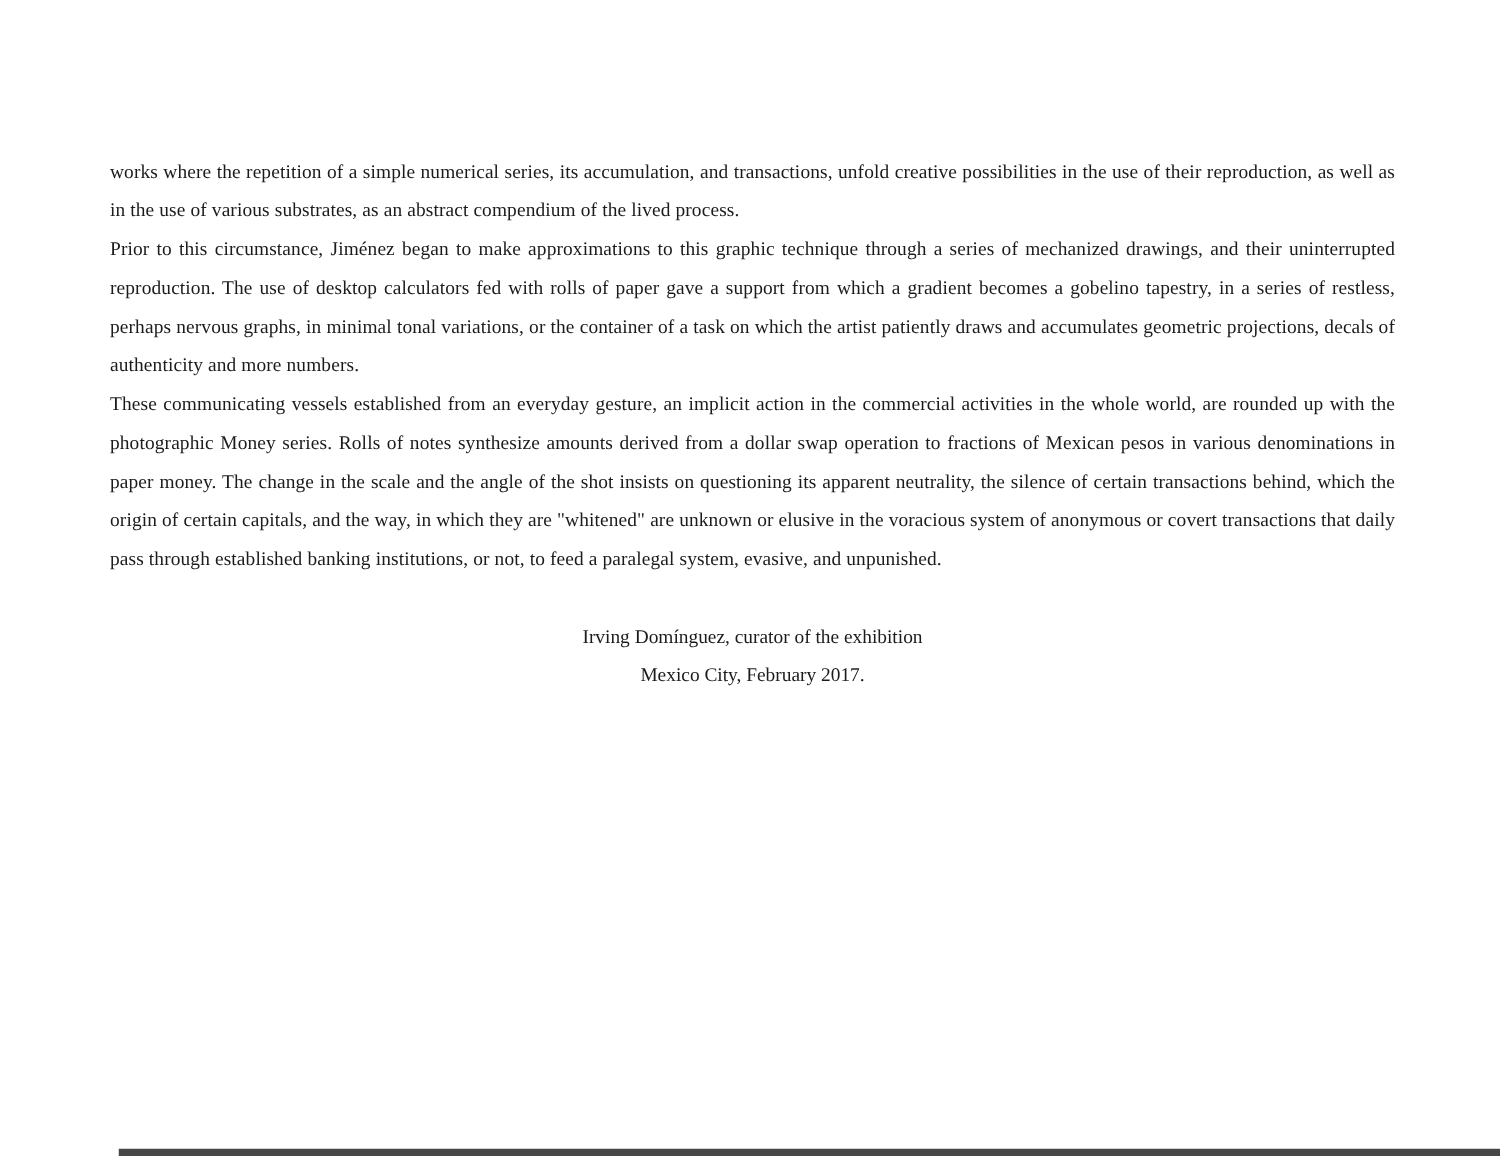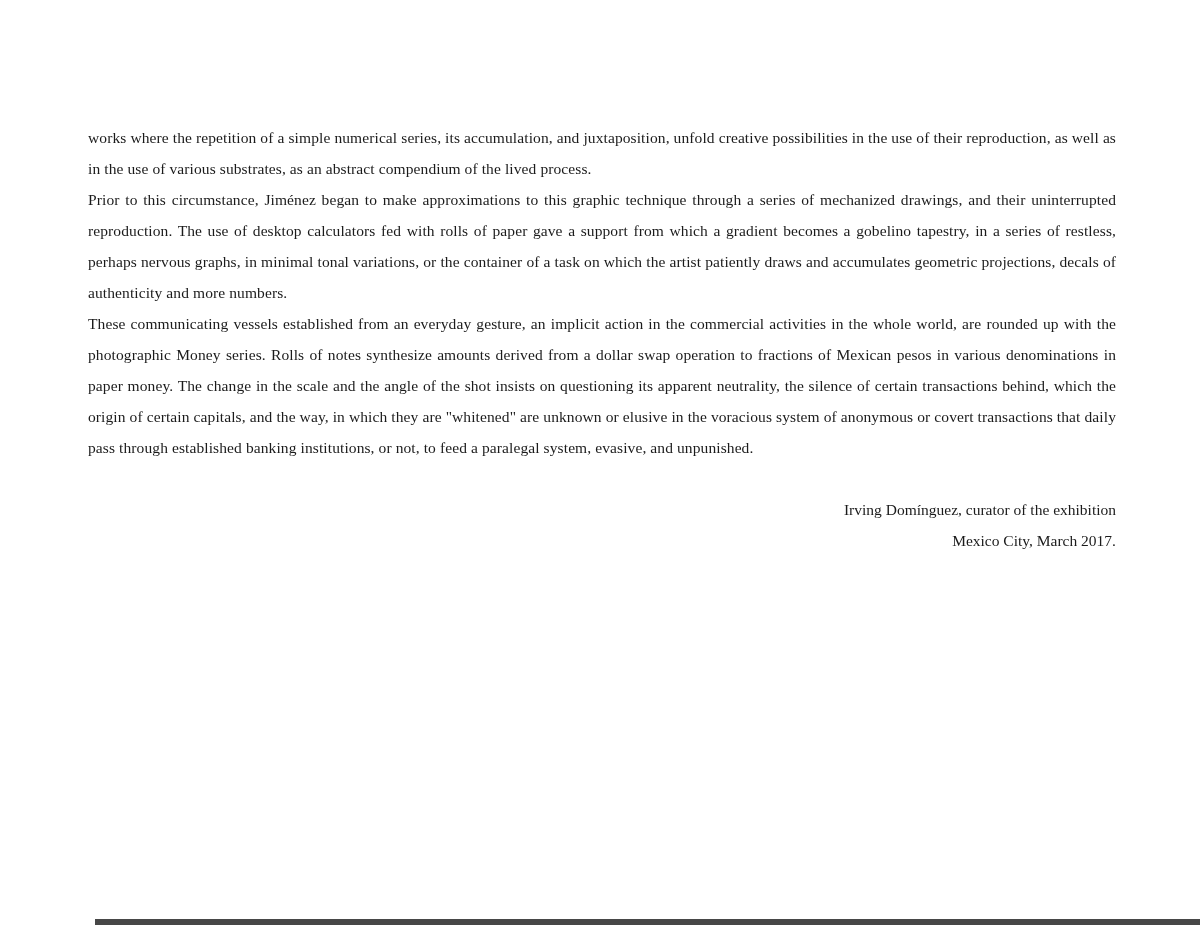--- a/index.html
+++ b/index.html
@@ -29,38 +29,38 @@
     text-justify: inter-word;
     letter-spacing: 0.1px;
   }
   .signature {
     margin-top: 31px;
   }
   .signature p {
     margin: 0;
     font-size: 15.5px;
     line-height: 31px;
-    text-align: right;
+    text-align: center;
   }
   .bottom-bar {
     position: absolute;
     left: 95px;
     right: 0;
     bottom: 0;
     height: 6px;
     background: #474747;
   }
 </style>
 </head>
 <body>
 
 <div class="page">
-  <p class="para">works where the repetition of a simple numerical series, its accumulation, and juxtaposition, unfold creative possibilities in the use of their reproduction, as well as in the use of various substrates, as an abstract compendium of the lived process.</p>
+  <p class="para">works where the repetition of a simple numerical series, its accumulation, and transactions, unfold creative possibilities in the use of their reproduction, as well as in the use of various substrates, as an abstract compendium of the lived process.</p>
   <p class="para">Prior to this circumstance, Jiménez began to make approximations to this graphic technique through a series of mechanized drawings, and their uninterrupted reproduction. The use of desktop calculators fed with rolls of paper gave a support from which a gradient becomes a gobelino tapestry, in a series of restless, perhaps nervous graphs, in minimal tonal variations, or the container of a task on which the artist patiently draws and accumulates geometric projections, decals of authenticity and more numbers.</p>
   <p class="para">These communicating vessels established from an everyday gesture, an implicit action in the commercial activities in the whole world, are rounded up with the photographic Money series. Rolls of notes synthesize amounts derived from a dollar swap operation to fractions of Mexican pesos in various denominations in paper money. The change in the scale and the angle of the shot insists on questioning its apparent neutrality, the silence of certain transactions behind, which the origin of certain capitals, and the way, in which they are "whitened" are unknown or elusive in the voracious system of anonymous or covert transactions that daily pass through established banking institutions, or not, to feed a paralegal system, evasive, and unpunished.</p>
 
   <div class="signature">
     <p>Irving Domínguez, curator of the exhibition</p>
-    <p>Mexico City, March 2017.</p>
+    <p>Mexico City, February 2017.</p>
   </div>
 </div>
 
 <div class="bottom-bar"></div>
 
 </body></html>

